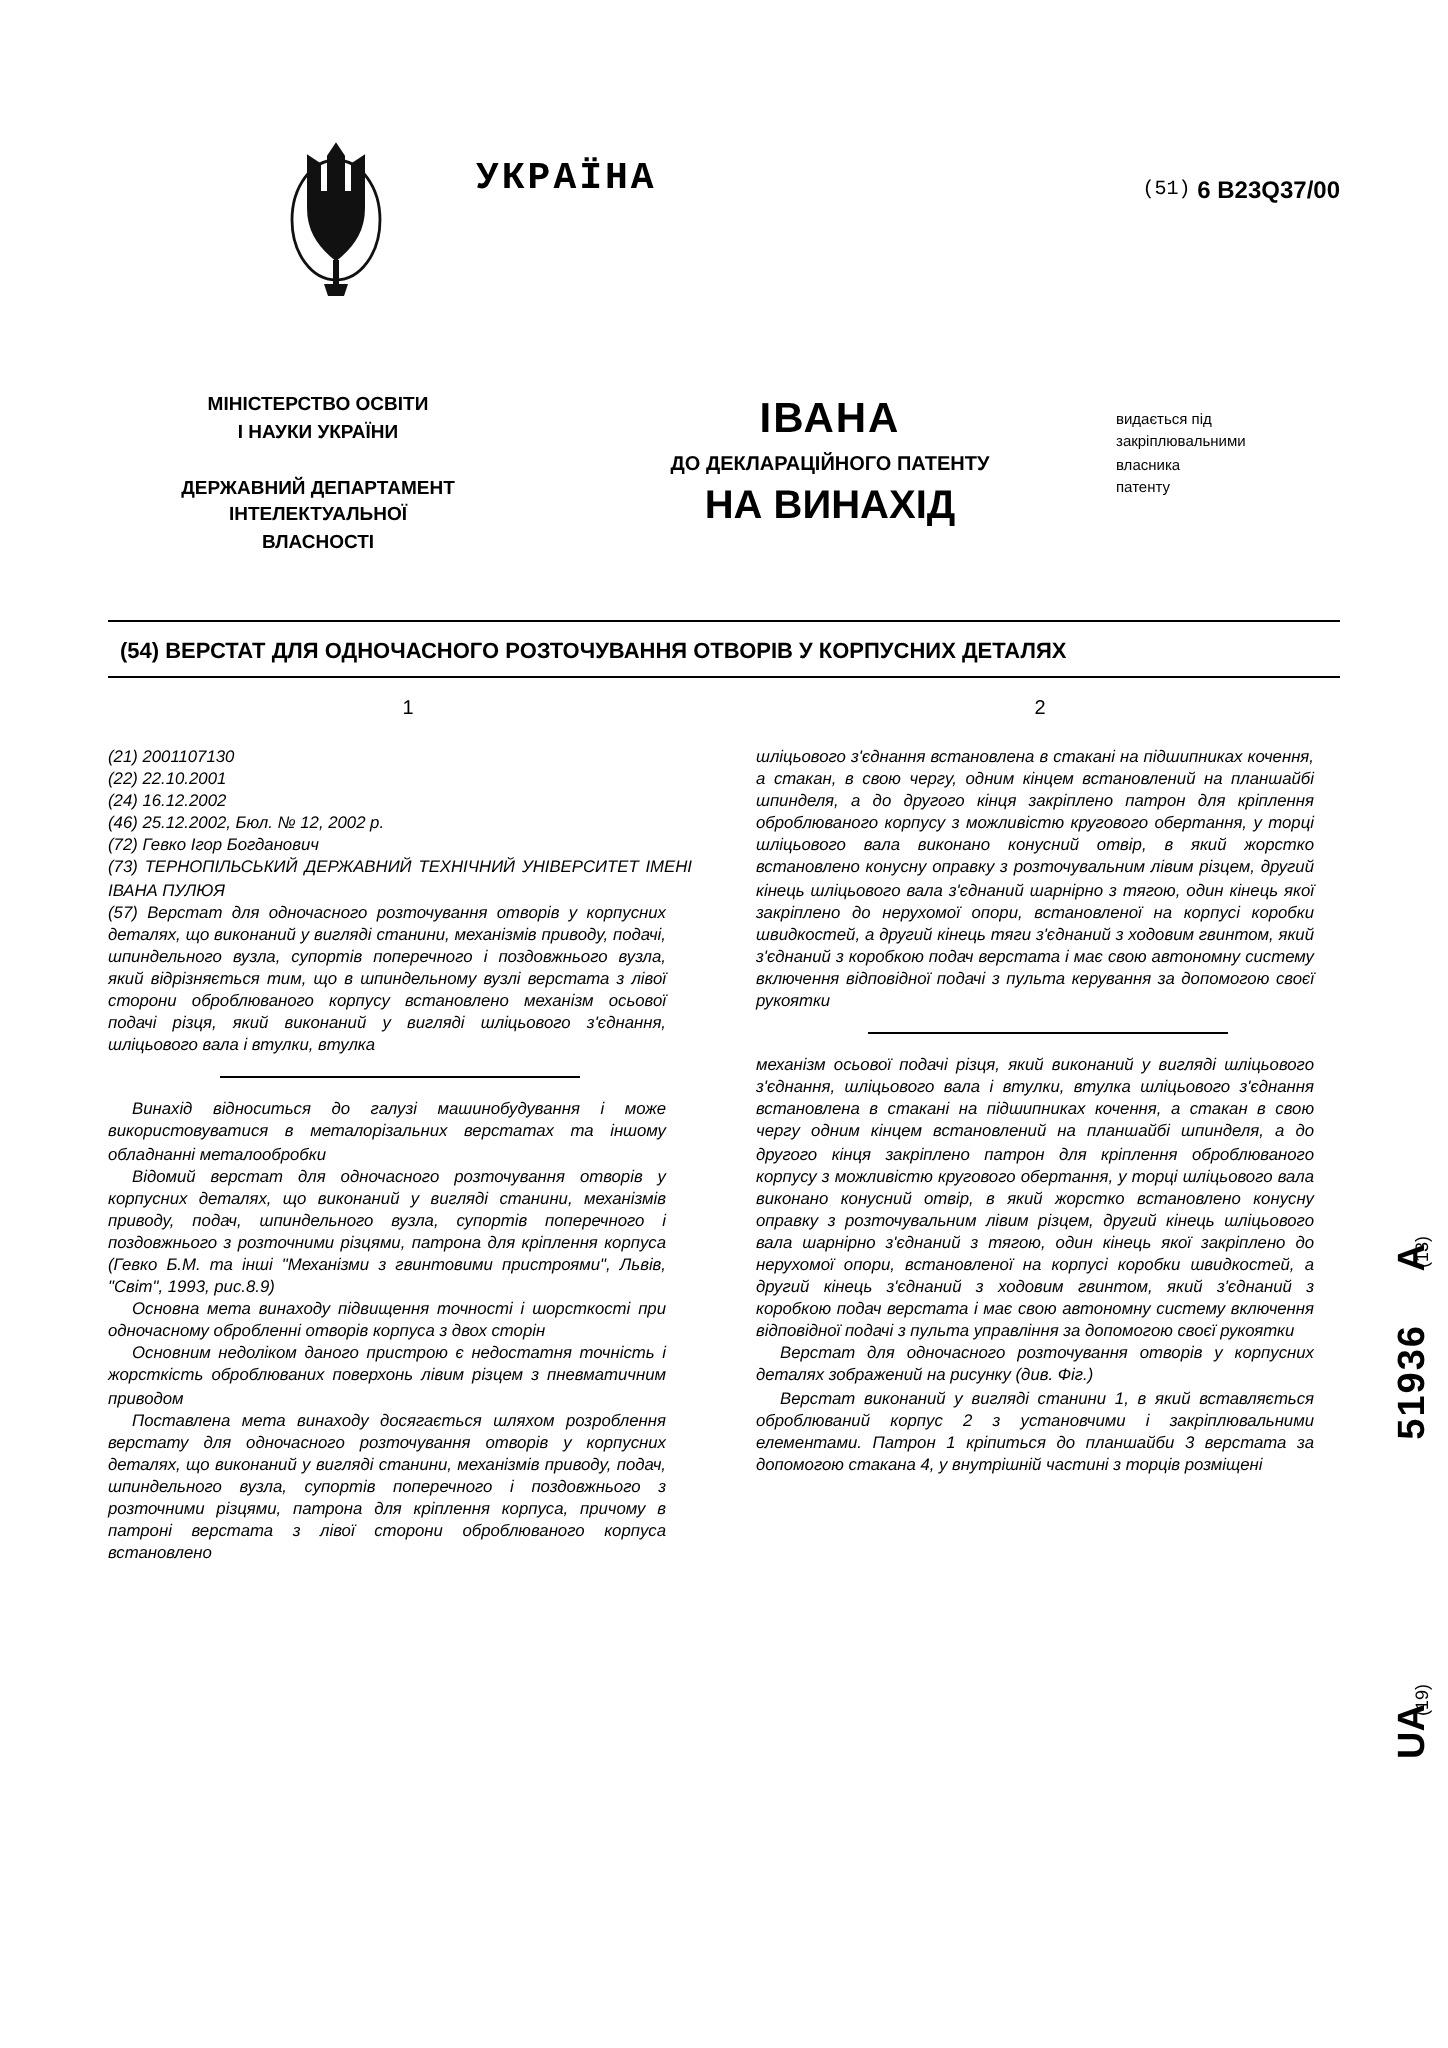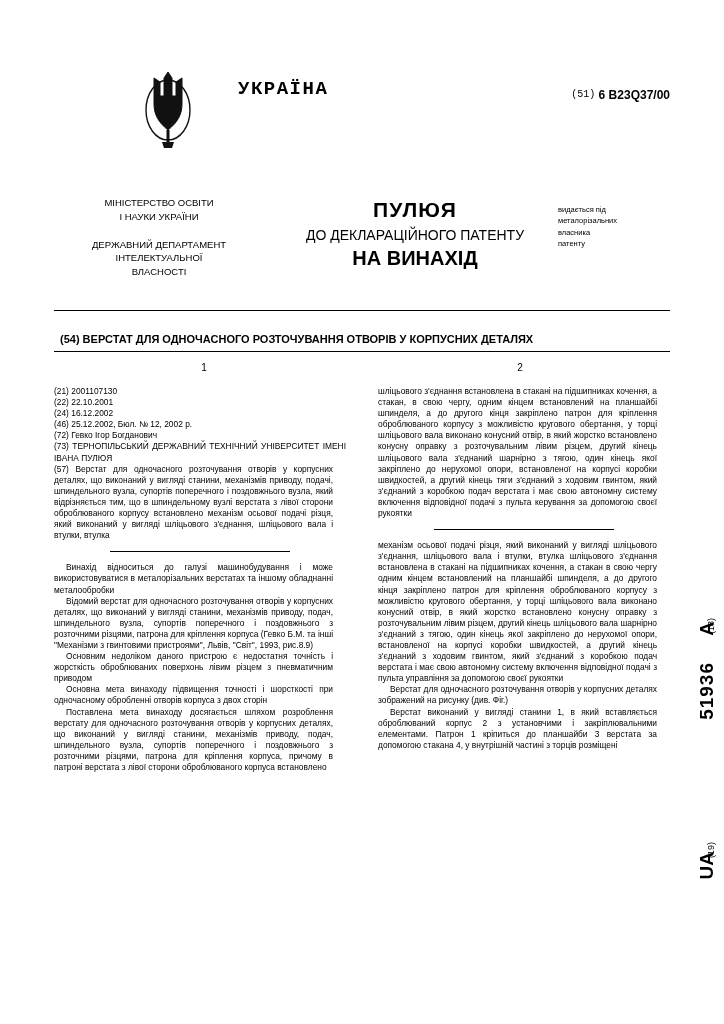--- a/index.html
+++ b/index.html
@@ -87,41 +87,41 @@
     margin: 14px 54px 0 54px;
     height: 96px;
   }
   .ministry {
     position: absolute;
     left: 10px;
     top: 0;
     width: 190px;
     text-align: center;
     font-size: 9.5px;
-    font-weight: normal;
+    font-weight: bold;
     line-height: 1.45;
   }
   .ministry .blk2 {
     margin-top: 14px;
   }
   .title-center {
     position: absolute;
     left: 216px;
     top: 2px;
     width: 290px;
     text-align: center;
   }
   .title-center .t1 {
     font-size: 21px;
     font-weight: bold;
     letter-spacing: 1px;
   }
   .title-center .t2 {
-    font-size: 14px;
-    font-weight: normal;
+    font-size: 10px;
+    font-weight: bold;
     margin-top: 5px;
   }
   .title-center .t3 {
     font-size: 20px;
     font-weight: bold;
     margin-top: 4px;
   }
   .issued {
     position: absolute;
     right: 12px;
@@ -129,21 +129,21 @@
     width: 100px;
     font-size: 7.5px;
     line-height: 1.5;
   }
 
   
   .titlebar {
     margin: 18px 54px 0 54px;
     border-top: 1px solid #000;
     border-bottom: 1px solid #000;
-    padding: 22px 4px 6px 6px;
+    padding: 9px 4px 6px 6px;
     font-size: 11px;
     font-weight: bold;
   }
 
   
   .colnums {
     margin: 10px 54px 0 54px;
     position: relative;
     height: 16px;
   }
@@ -168,20 +168,21 @@
     position: relative;
     height: 700px;
   }
   .col {
     position: absolute;
     top: 0;
     width: 292px;
     font-size: 8.4px;
     line-height: 1.32;
     text-align: justify;
+    font-style: italic;
   }
   .col.left { left: 0; }
   .col.right { right: 0; }
 
   .col p {
     margin: 0 13px 0 0;
     text-indent: 12px;
   }
   .col p.noindent {
     text-indent: 0;
@@ -261,28 +262,28 @@
   <div class="subheader">
     <div class="ministry">
       <div>МІНІСТЕРСТВО ОСВІТИ</div>
       <div>І НАУКИ УКРАЇНИ</div>
       <div class="blk2">ДЕРЖАВНИЙ ДЕПАРТАМЕНТ</div>
       <div>ІНТЕЛЕКТУАЛЬНОЇ</div>
       <div>ВЛАСНОСТІ</div>
     </div>
 
     <div class="title-center">
-      <div class="t1">ПУЛЮЯ</div>
+      <div class="t1">ІВАНА</div>
       <div class="t2">ДО ДЕКЛАРАЦІЙНОГО ПАТЕНТУ</div>
       <div class="t3">НА ВИНАХІД</div>
     </div>
 
     <div class="issued">
       <div>видається під</div>
-      <div>металорізальних</div>
+      <div>закріплювальними</div>
       <div>власника</div>
       <div>патенту</div>
     </div>
   </div>
 
   <div class="titlebar">(54) ВЕРСТАТ ДЛЯ ОДНОЧАСНОГО РОЗТОЧУВАННЯ ОТВОРІВ У КОРПУСНИХ ДЕТАЛЯХ</div>
 
   <div class="colnums">
     <div class="n1">1</div>
     <div class="n2">2</div>
@@ -298,22 +299,22 @@
         <div>(46) 25.12.2002, Бюл. № 12, 2002 р.</div>
         <div>(72) Гевко Ігор Богданович</div>
         <div>(73) ТЕРНОПІЛЬСЬКИЙ ДЕРЖАВНИЙ ТЕХНІЧНИЙ УНІВЕРСИТЕТ ІМЕНІ ІВАНА ПУЛЮЯ</div>
       </div>
       <p class="noindent">(57) Верстат для одночасного розточування отворів у корпусних деталях, що виконаний у вигляді станини, механізмів приводу, подачі, шпиндельного вузла, супортів поперечного і поздовжнього вузла, який відрізняється тим, що в шпиндельному вузлі верстата з лівої сторони оброблюваного корпусу встановлено механізм осьової подачі різця, який виконаний у вигляді шліцьового з'єднання, шліцьового вала і втулки, втулка</p>
 
       <div class="rule"></div>
 
       <p>Винахід відноситься до галузі машинобудування і може використовуватися в металорізальних верстатах та іншому обладнанні металообробки</p>
       <p>Відомий верстат для одночасного розточування отворів у корпусних деталях, що виконаний у вигляді станини, механізмів приводу, подач, шпиндельного вузла, супортів поперечного і поздовжнього з розточними різцями, патрона для кріплення корпуса (Гевко Б.М. та інші "Механізми з гвинтовими пристроями", Львів, "Світ", 1993, рис.8.9)</p>
+      <p>Основна мета винаходу підвищення точності і шорсткості при одночасному обробленні отворів корпуса з двох сторін</p>
       <p>Основним недоліком даного пристрою є недостатня точність і жорсткість оброблюваних поверхонь лівим різцем з пневматичним приводом</p>
-      <p>Основна мета винаходу підвищення точності і шорсткості при одночасному обробленні отворів корпуса з двох сторін</p>
       <p>Поставлена мета винаходу досягається шляхом розроблення верстату для одночасного розточування отворів у корпусних деталях, що виконаний у вигляді станини, механізмів приводу, подач, шпиндельного вузла, супортів поперечного і поздовжнього з розточними різцями, патрона для кріплення корпуса, причому в патроні верстата з лівої сторони оброблюваного корпуса встановлено</p>
     </div>
 
     <div class="col right">
       <p class="noindent">шліцьового з'єднання встановлена в стакані на підшипниках кочення, а стакан, в свою чергу, одним кінцем встановлений на планшайбі шпинделя, а до другого кінця закріплено патрон для кріплення оброблюваного корпусу з можливістю кругового обертання, у торці шліцьового вала виконано конусний отвір, в який жорстко встановлено конусну оправку з розточувальним лівим різцем, другий кінець шліцьового вала з'єднаний шарнірно з тягою, один кінець якої закріплено до нерухомої опори, встановленої на корпусі коробки швидкостей, а другий кінець тяги з'єднаний з ходовим гвинтом, який з'єднаний з коробкою подач верстата і має свою автономну систему включення відповідної подачі з пульта керування за допомогою своєї рукоятки</p>
 
       <div class="rule"></div>
 
       <p class="noindent">механізм осьової подачі різця, який виконаний у вигляді шліцьового з'єднання, шліцьового вала і втулки, втулка шліцьового з'єднання встановлена в стакані на підшипниках кочення, а стакан в свою чергу одним кінцем встановлений на планшайбі шпинделя, а до другого кінця закріплено патрон для кріплення оброблюваного корпусу з можливістю кругового обертання, у торці шліцьового вала виконано конусний отвір, в який жорстко встановлено конусну оправку з розточувальним лівим різцем, другий кінець шліцьового вала шарнірно з'єднаний з тягою, один кінець якої закріплено до нерухомої опори, встановленої на корпусі коробки швидкостей, а другий кінець з'єднаний з ходовим гвинтом, який з'єднаний з коробкою подач верстата і має свою автономну систему включення відповідної подачі з пульта управління за допомогою своєї рукоятки</p>
       <p>Верстат для одночасного розточування отворів у корпусних деталях зображений на рисунку (див. Фіг.)</p>

